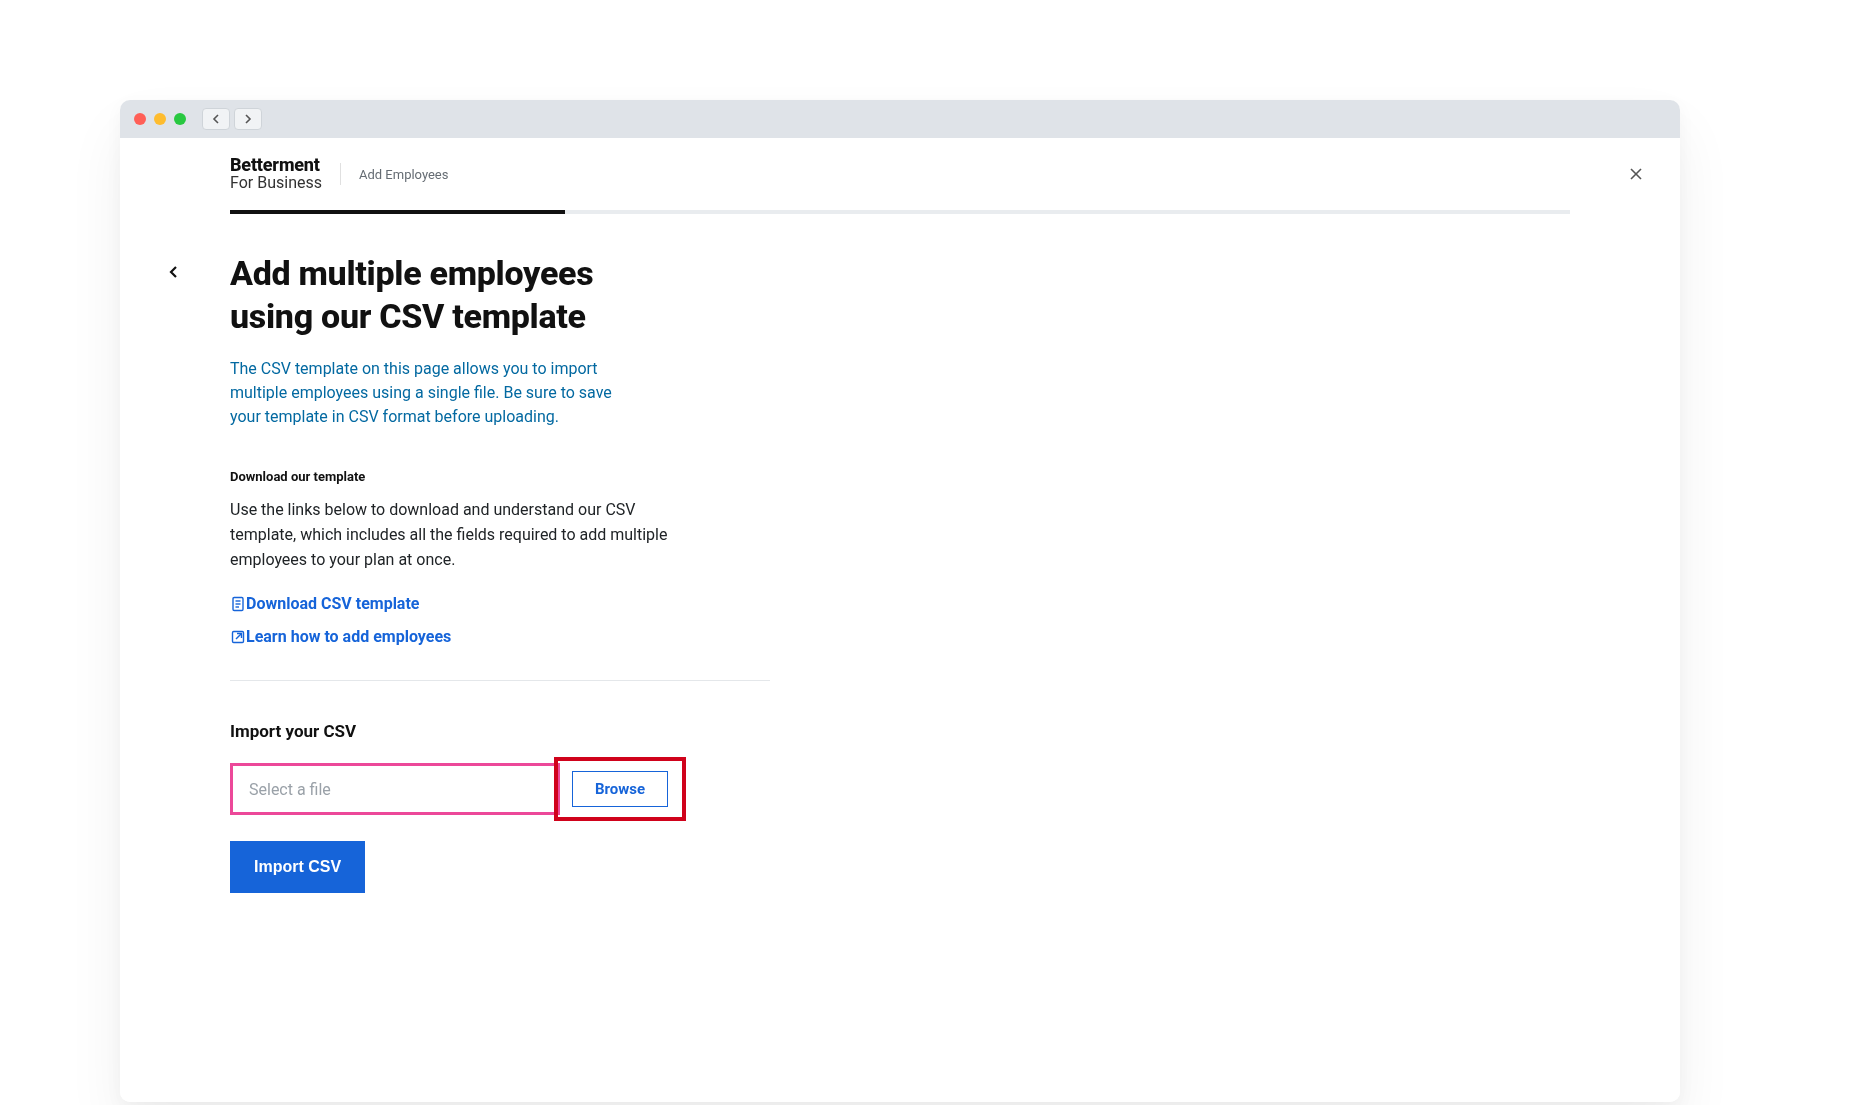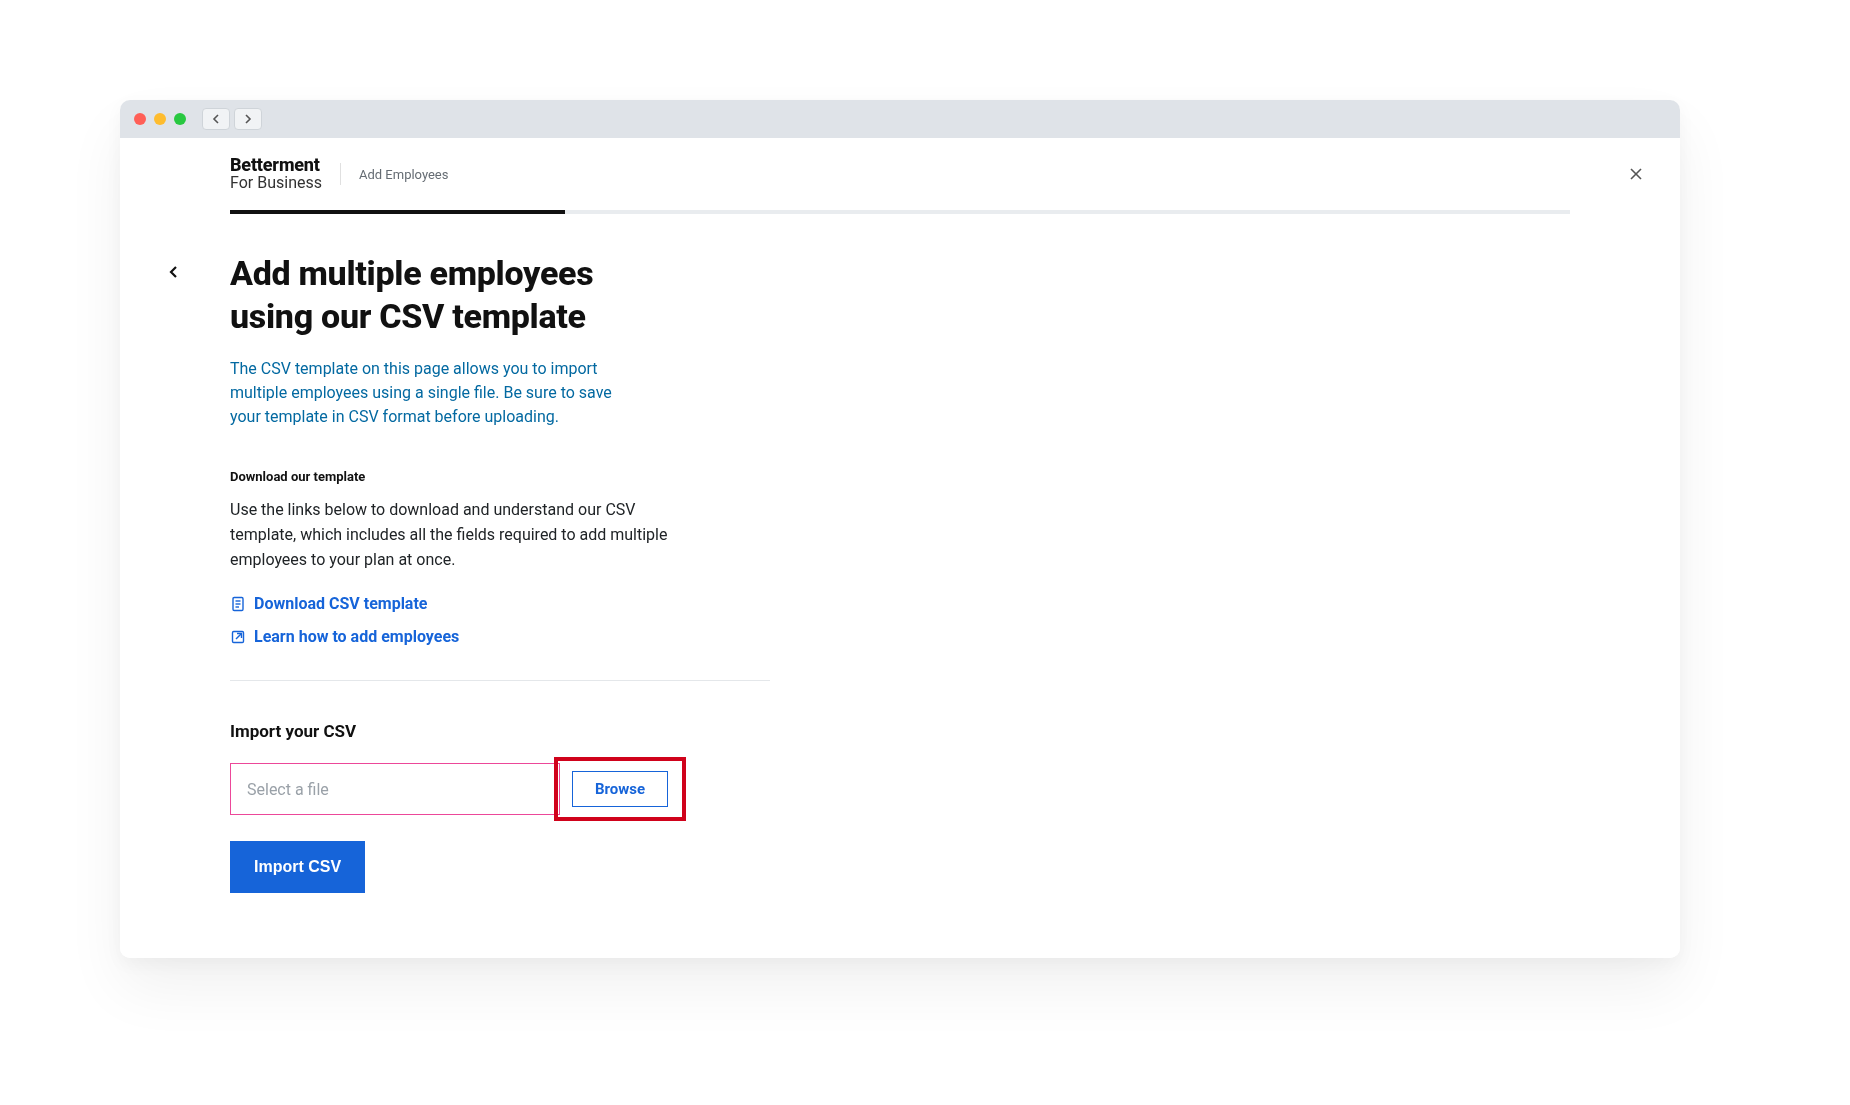--- a/index.html
+++ b/index.html
@@ -10,21 +10,21 @@
     font-family: -apple-system, BlinkMacSystemFont, "Segoe UI", Roboto, Helvetica, Arial, sans-serif;
     color: #111;
   }
 
   
   .stage {
     position: absolute;
     left: 120px;
     top: 100px;
     width: 1560px;
-    height: 858px;
+    height: 1002px;
     background: #ffffff;
     border-radius: 10px;
     box-shadow: 0 30px 60px rgba(0,0,0,0.06), 0 6px 18px rgba(0,0,0,0.04);
     overflow: hidden;
   }
 
   
   .chrome {
     height: 38px;
     background: #dfe3e8;
@@ -142,21 +142,20 @@
   .sect-desc {
     font-size: 16px;
     line-height: 1.55;
     color: #202427;
     margin-bottom: 22px;
     max-width: 470px;
   }
   .link-row {
     display: flex;
     align-items: center;
-    gap: 8px;
     color: #1664d9;
     font-weight: 700;
     font-size: 16px;
     margin-bottom: 14px;
     cursor: pointer;
   }
   .link-row svg { width: 16px; height: 16px; flex: 0 0 16px; }
 
   hr.sep {
     border: none;
@@ -173,21 +172,21 @@
   .file-row {
     display: flex;
     align-items: stretch;
     height: 52px;
     width: 450px;
     margin-bottom: 26px;
     position: relative;
   }
   .file-input {
     flex: 1;
-    border: 1px solid #ec4899;
+    border: 3px solid #ec4899;
     background: #fff;
     padding: 0 16px;
     font-size: 16px;
     color: #9aa1a8;
     display: flex;
     align-items: center;
   }
   .browse-wrap {
     position: relative;
     width: 120px;

